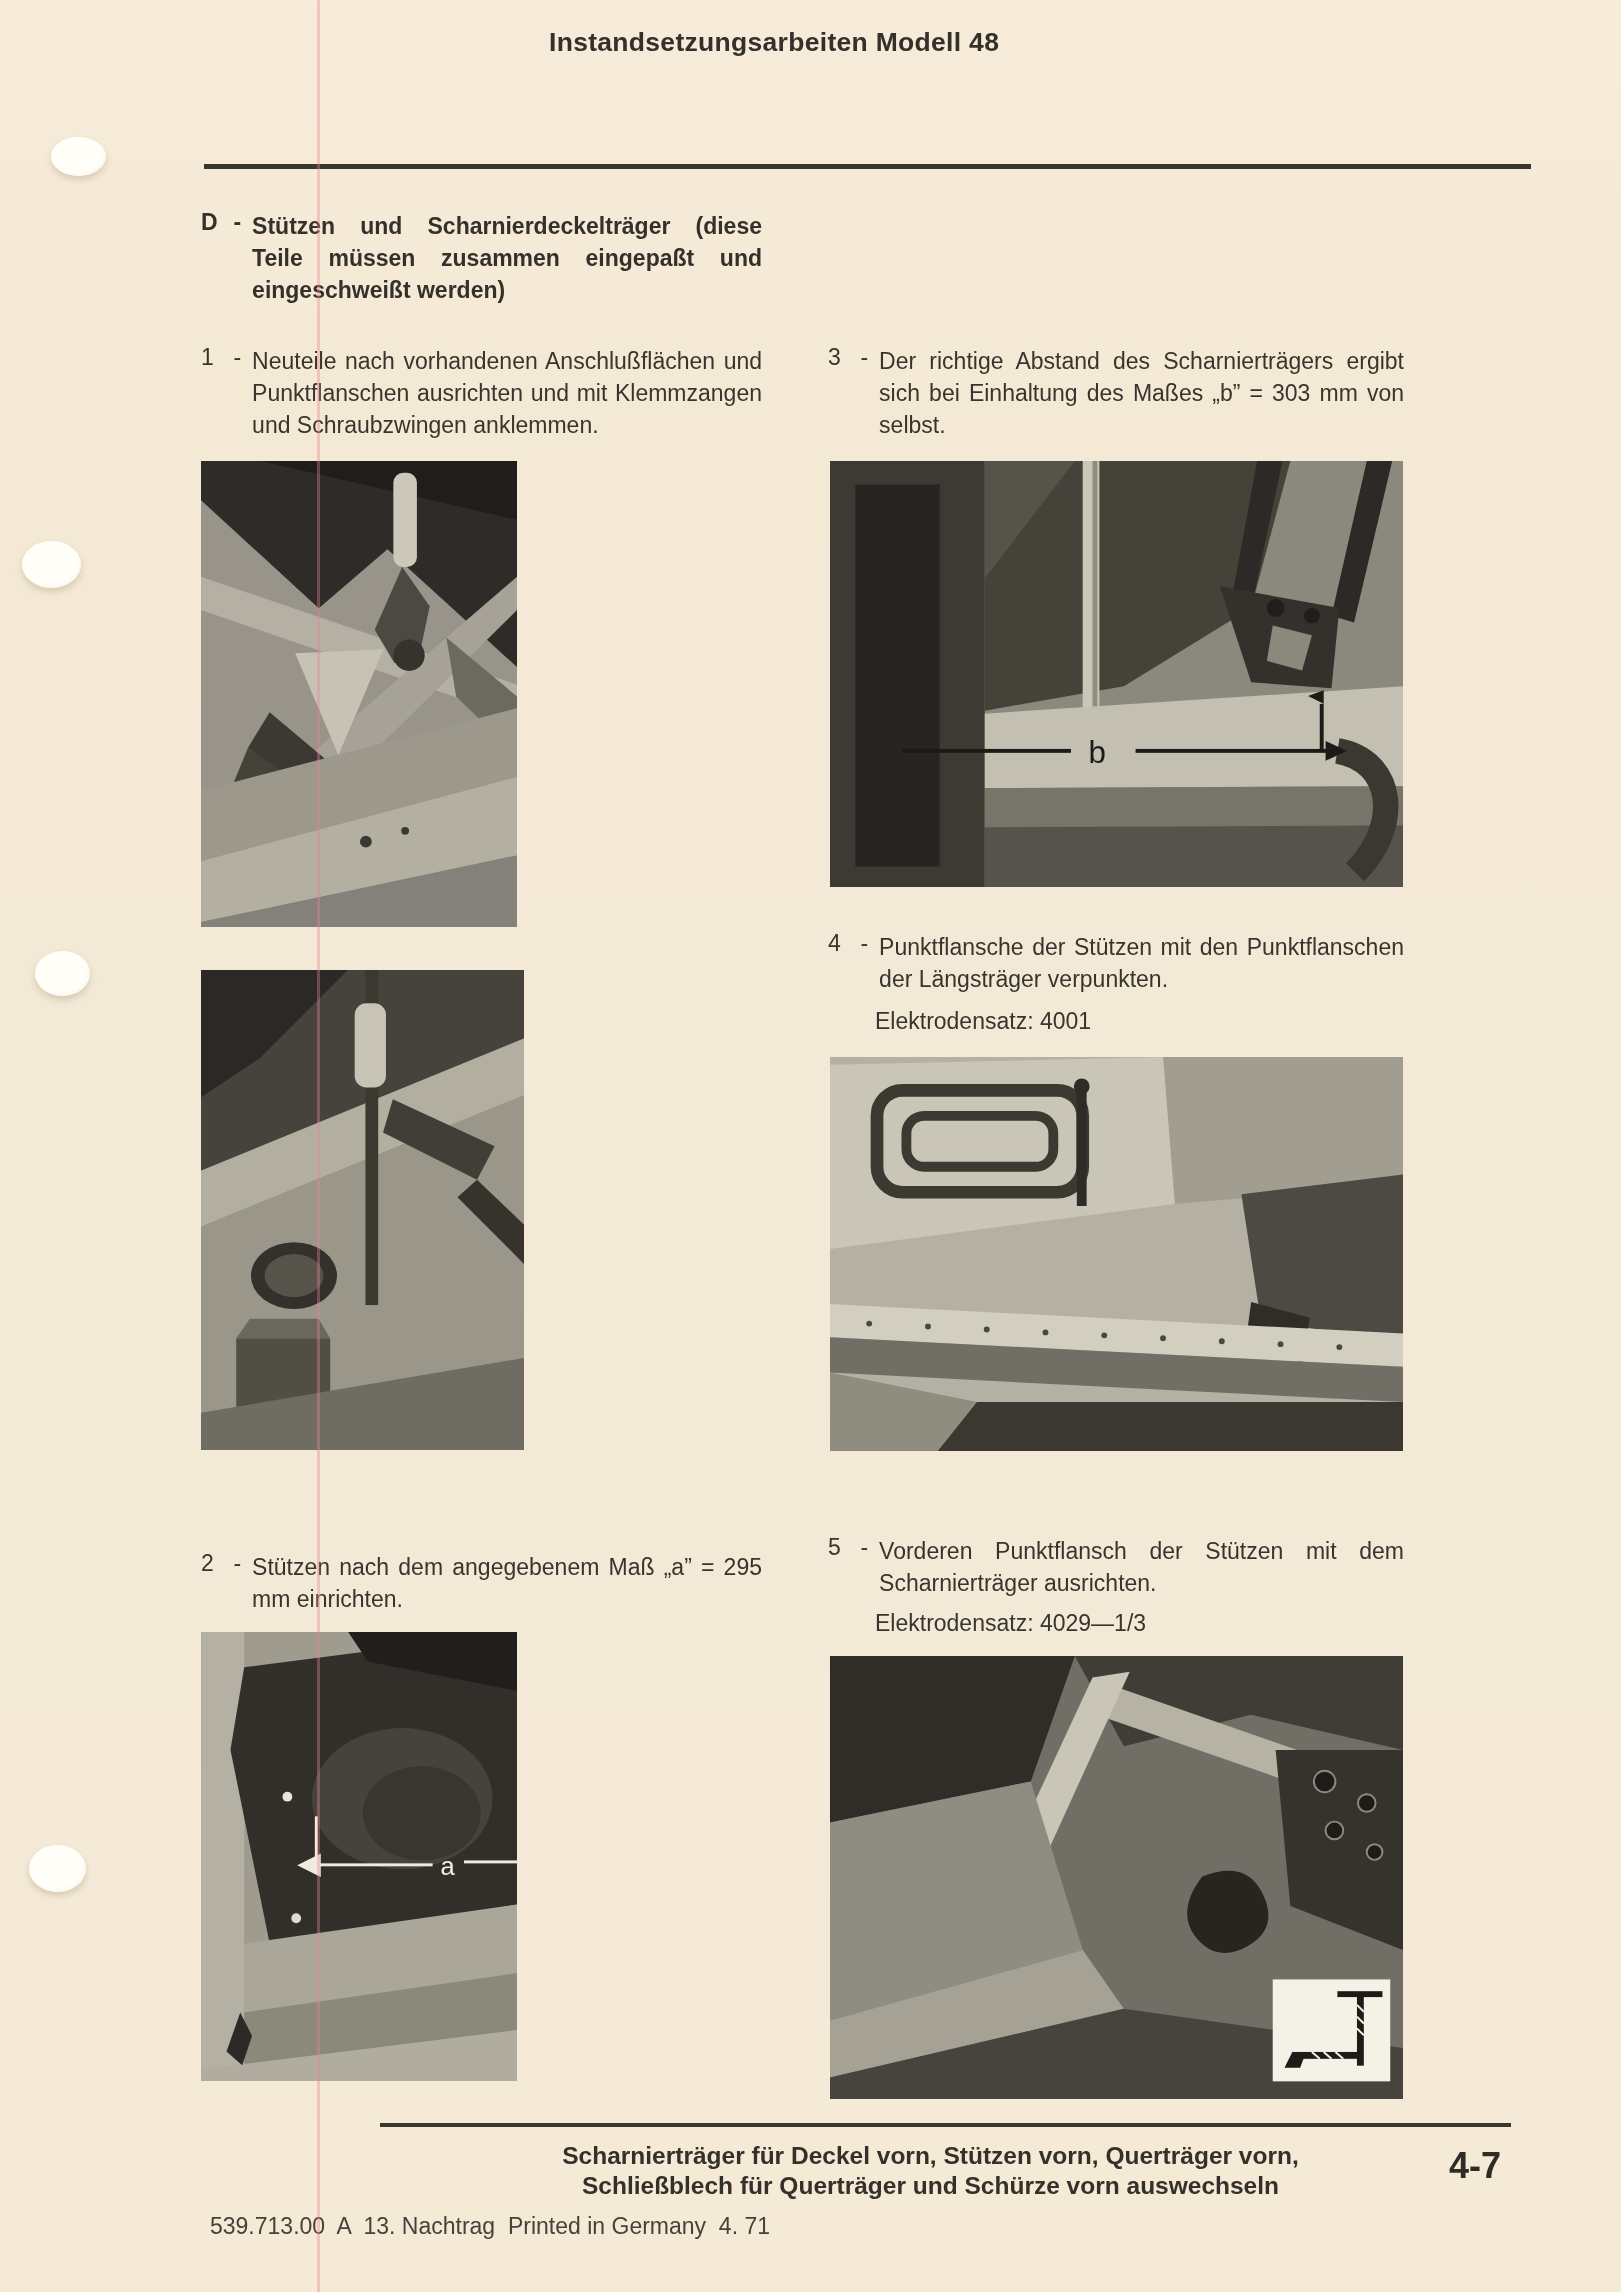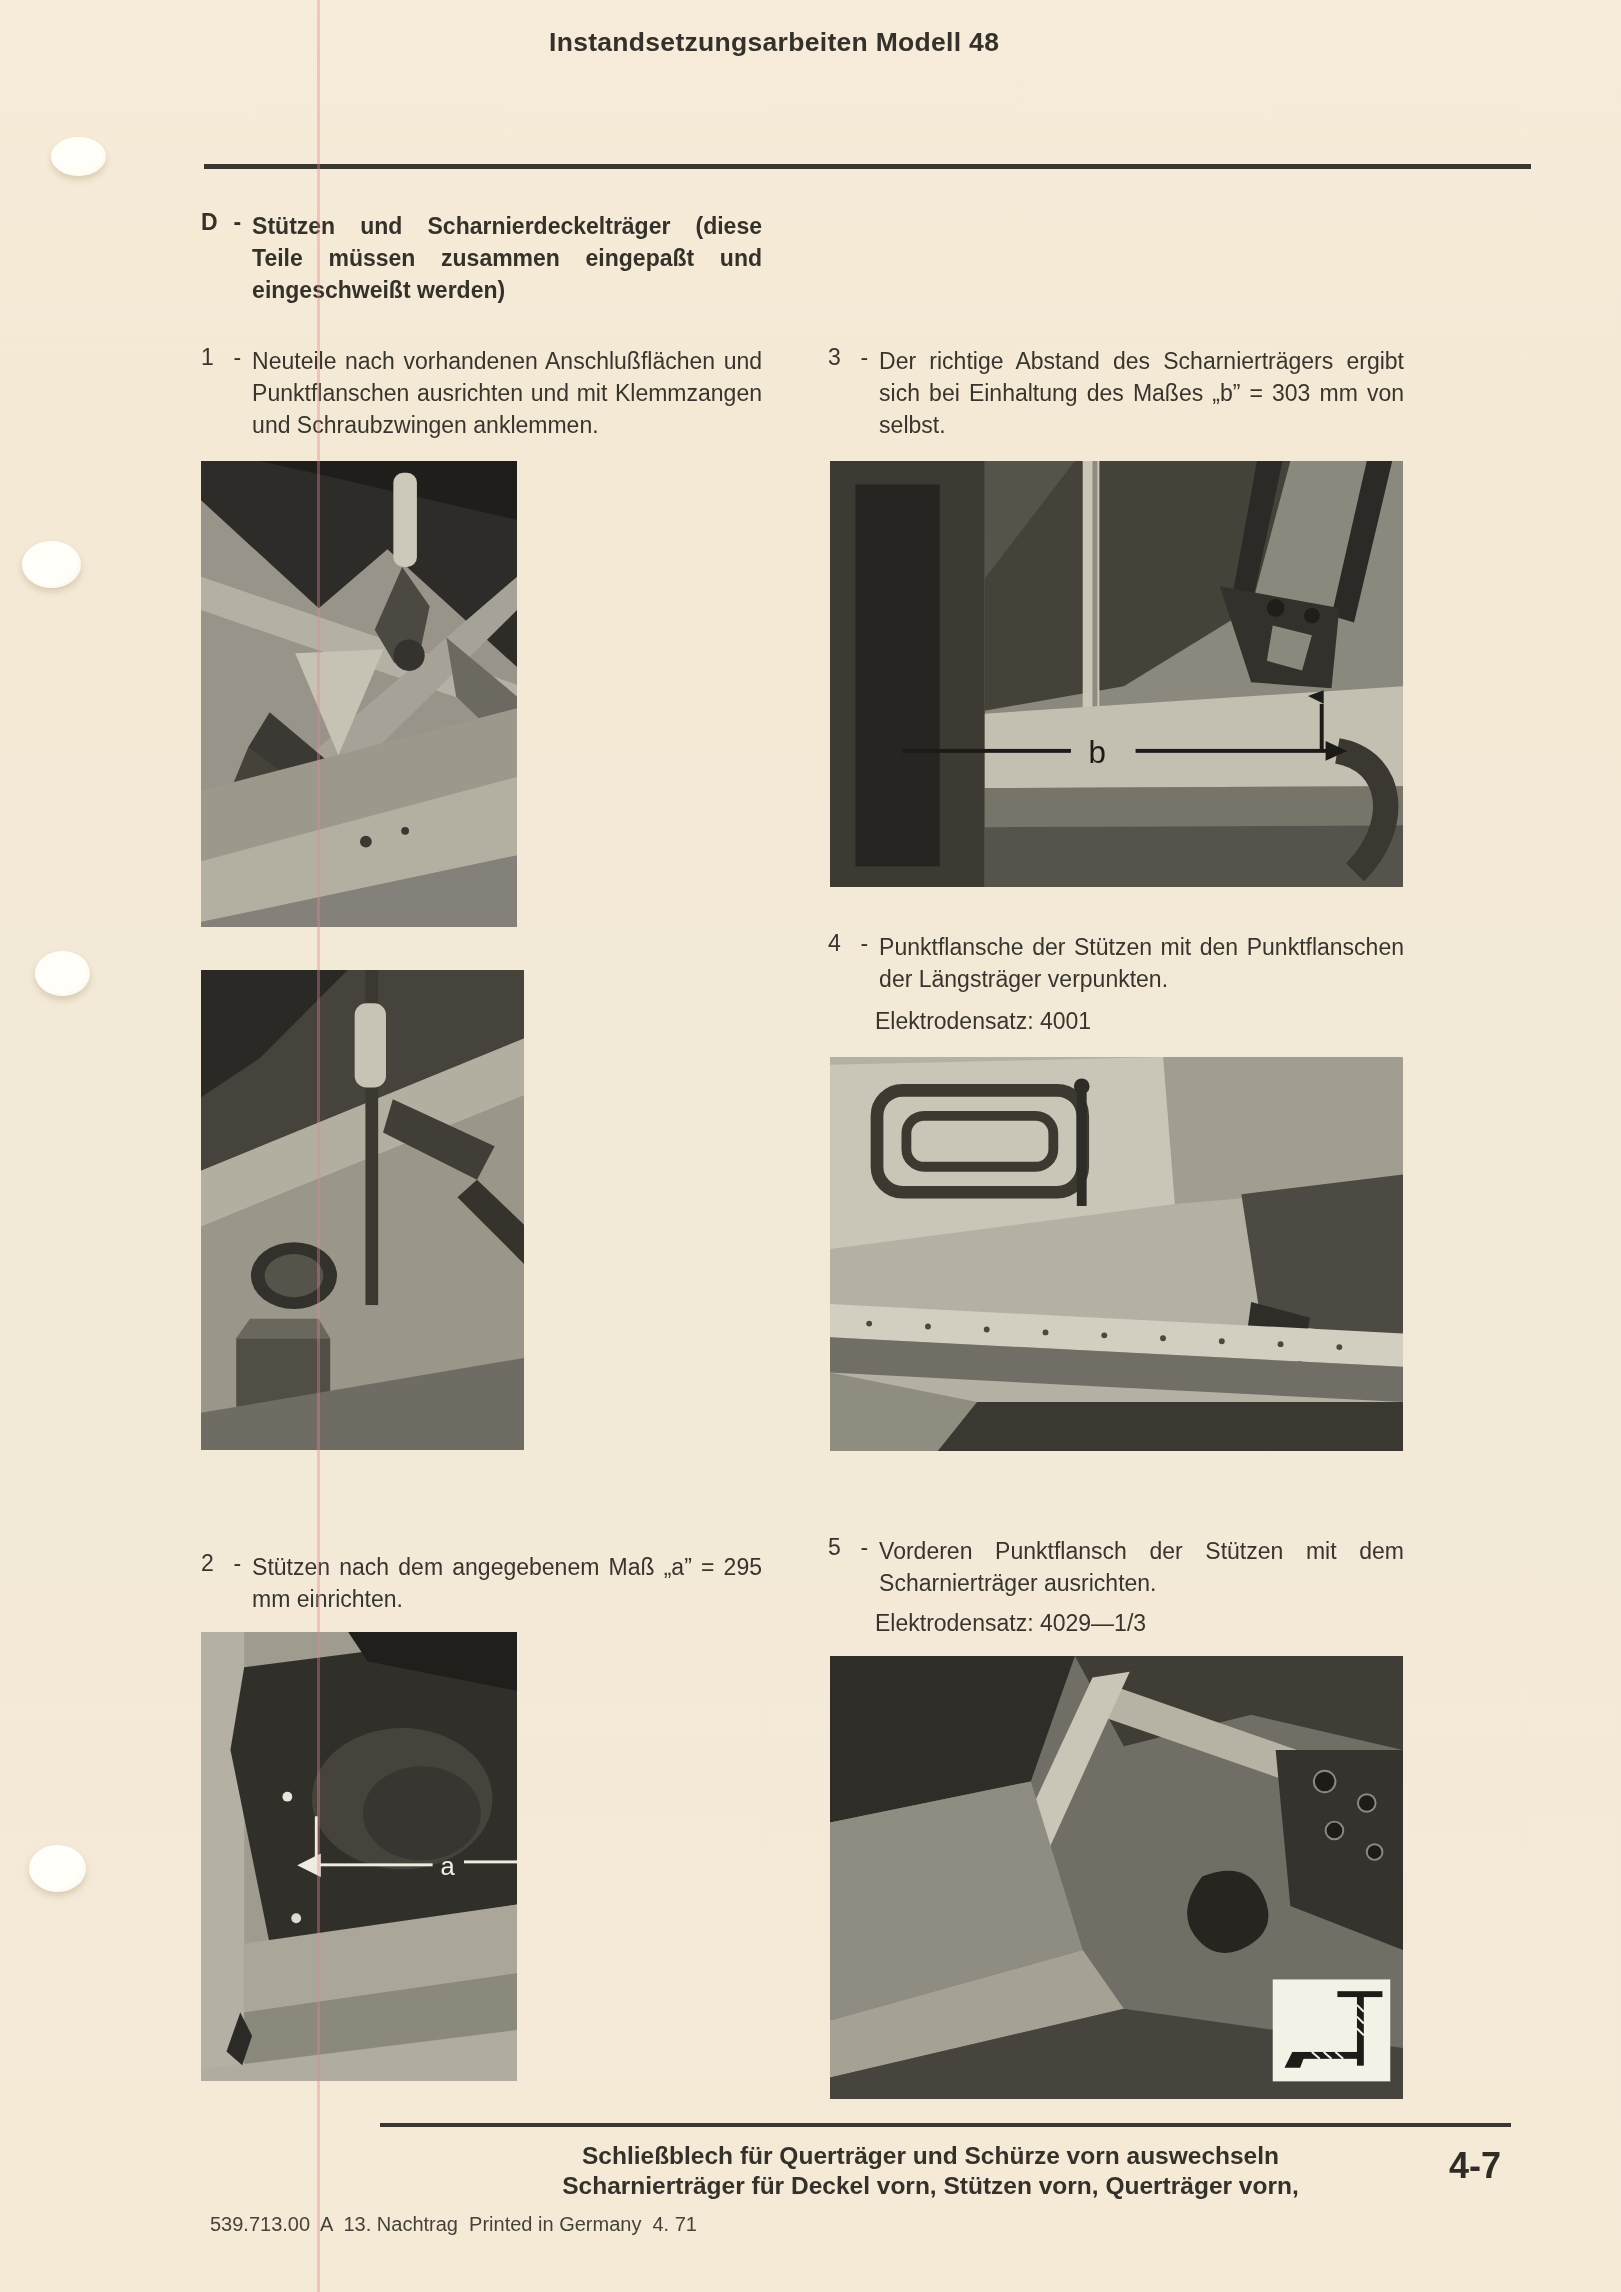--- a/index.html
+++ b/index.html
@@ -32,21 +32,21 @@
   .bold{font-weight:700;color:#34312b;}
   .electrode{position:absolute;font-size:23px;line-height:32px;z-index:10;}
 
   figure{position:absolute;margin:0;z-index:8;}
   figure svg{display:block;width:100%;height:100%;}
   .photo-label{font-family:"Liberation Sans",sans-serif;}
 
   .rule-bottom{position:absolute;left:380px;top:2123px;width:1131px;height:3.9px;background:#3a3730;z-index:10;}
   .footer-title{position:absolute;left:421px;top:2141px;width:1019px;text-align:center;font-size:24.5px;line-height:30px;font-weight:700;color:#34312b;z-index:10;}
   .page-number{position:absolute;left:1449px;top:2145px;font-size:36px;font-weight:700;color:#2f2c27;z-index:10;}
-  .imprint{position:absolute;left:210px;top:2213px;font-size:20px;color:#45423a;white-space:pre;z-index:10;}
+  .imprint{position:absolute;left:210px;top:2213px;font-size:23px;color:#45423a;white-space:pre;z-index:10;}
 </style>
 </head>
 <body>
 
 <div class="page">
 
   <div class="reg-line"></div>
 
   <div class="hole hole1"></div>
   <div class="hole hole2"></div>
@@ -243,20 +243,20 @@
         <rect x="472" y="404" width="70" height="7" fill="#1d1c19"></rect>
         <path d="M472,404 l-8,16 h16 l6,-16 z" fill="#1d1c19"></path>
         <path d="M492,404 l8,7 M504,404 l8,7 M516,404 l8,7" stroke="#f4f1e7" stroke-width="2"></path>
         <path d="M538,356 l7,7 M538,368 l7,7 M538,380 l7,7" stroke="#f4f1e7" stroke-width="2"></path>
       </g>
     </svg>
   </figure>
 
   <div class="rule-bottom"></div>
   <div class="footer-title">
+    <div>Scharnierträger für Deckel vorn, Stützen vorn, Querträger vorn,</div>
     <div>Schließblech für Querträger und Schürze vorn auswechseln</div>
-    <div>Scharnierträger für Deckel vorn, Stützen vorn, Querträger vorn,</div>
   </div>
   <div class="page-number">4-7</div>
   <div class="imprint">539.713.00  A  13. Nachtrag  Printed in Germany  4. 71</div>
 
 </div>
 
 
 </body></html>

